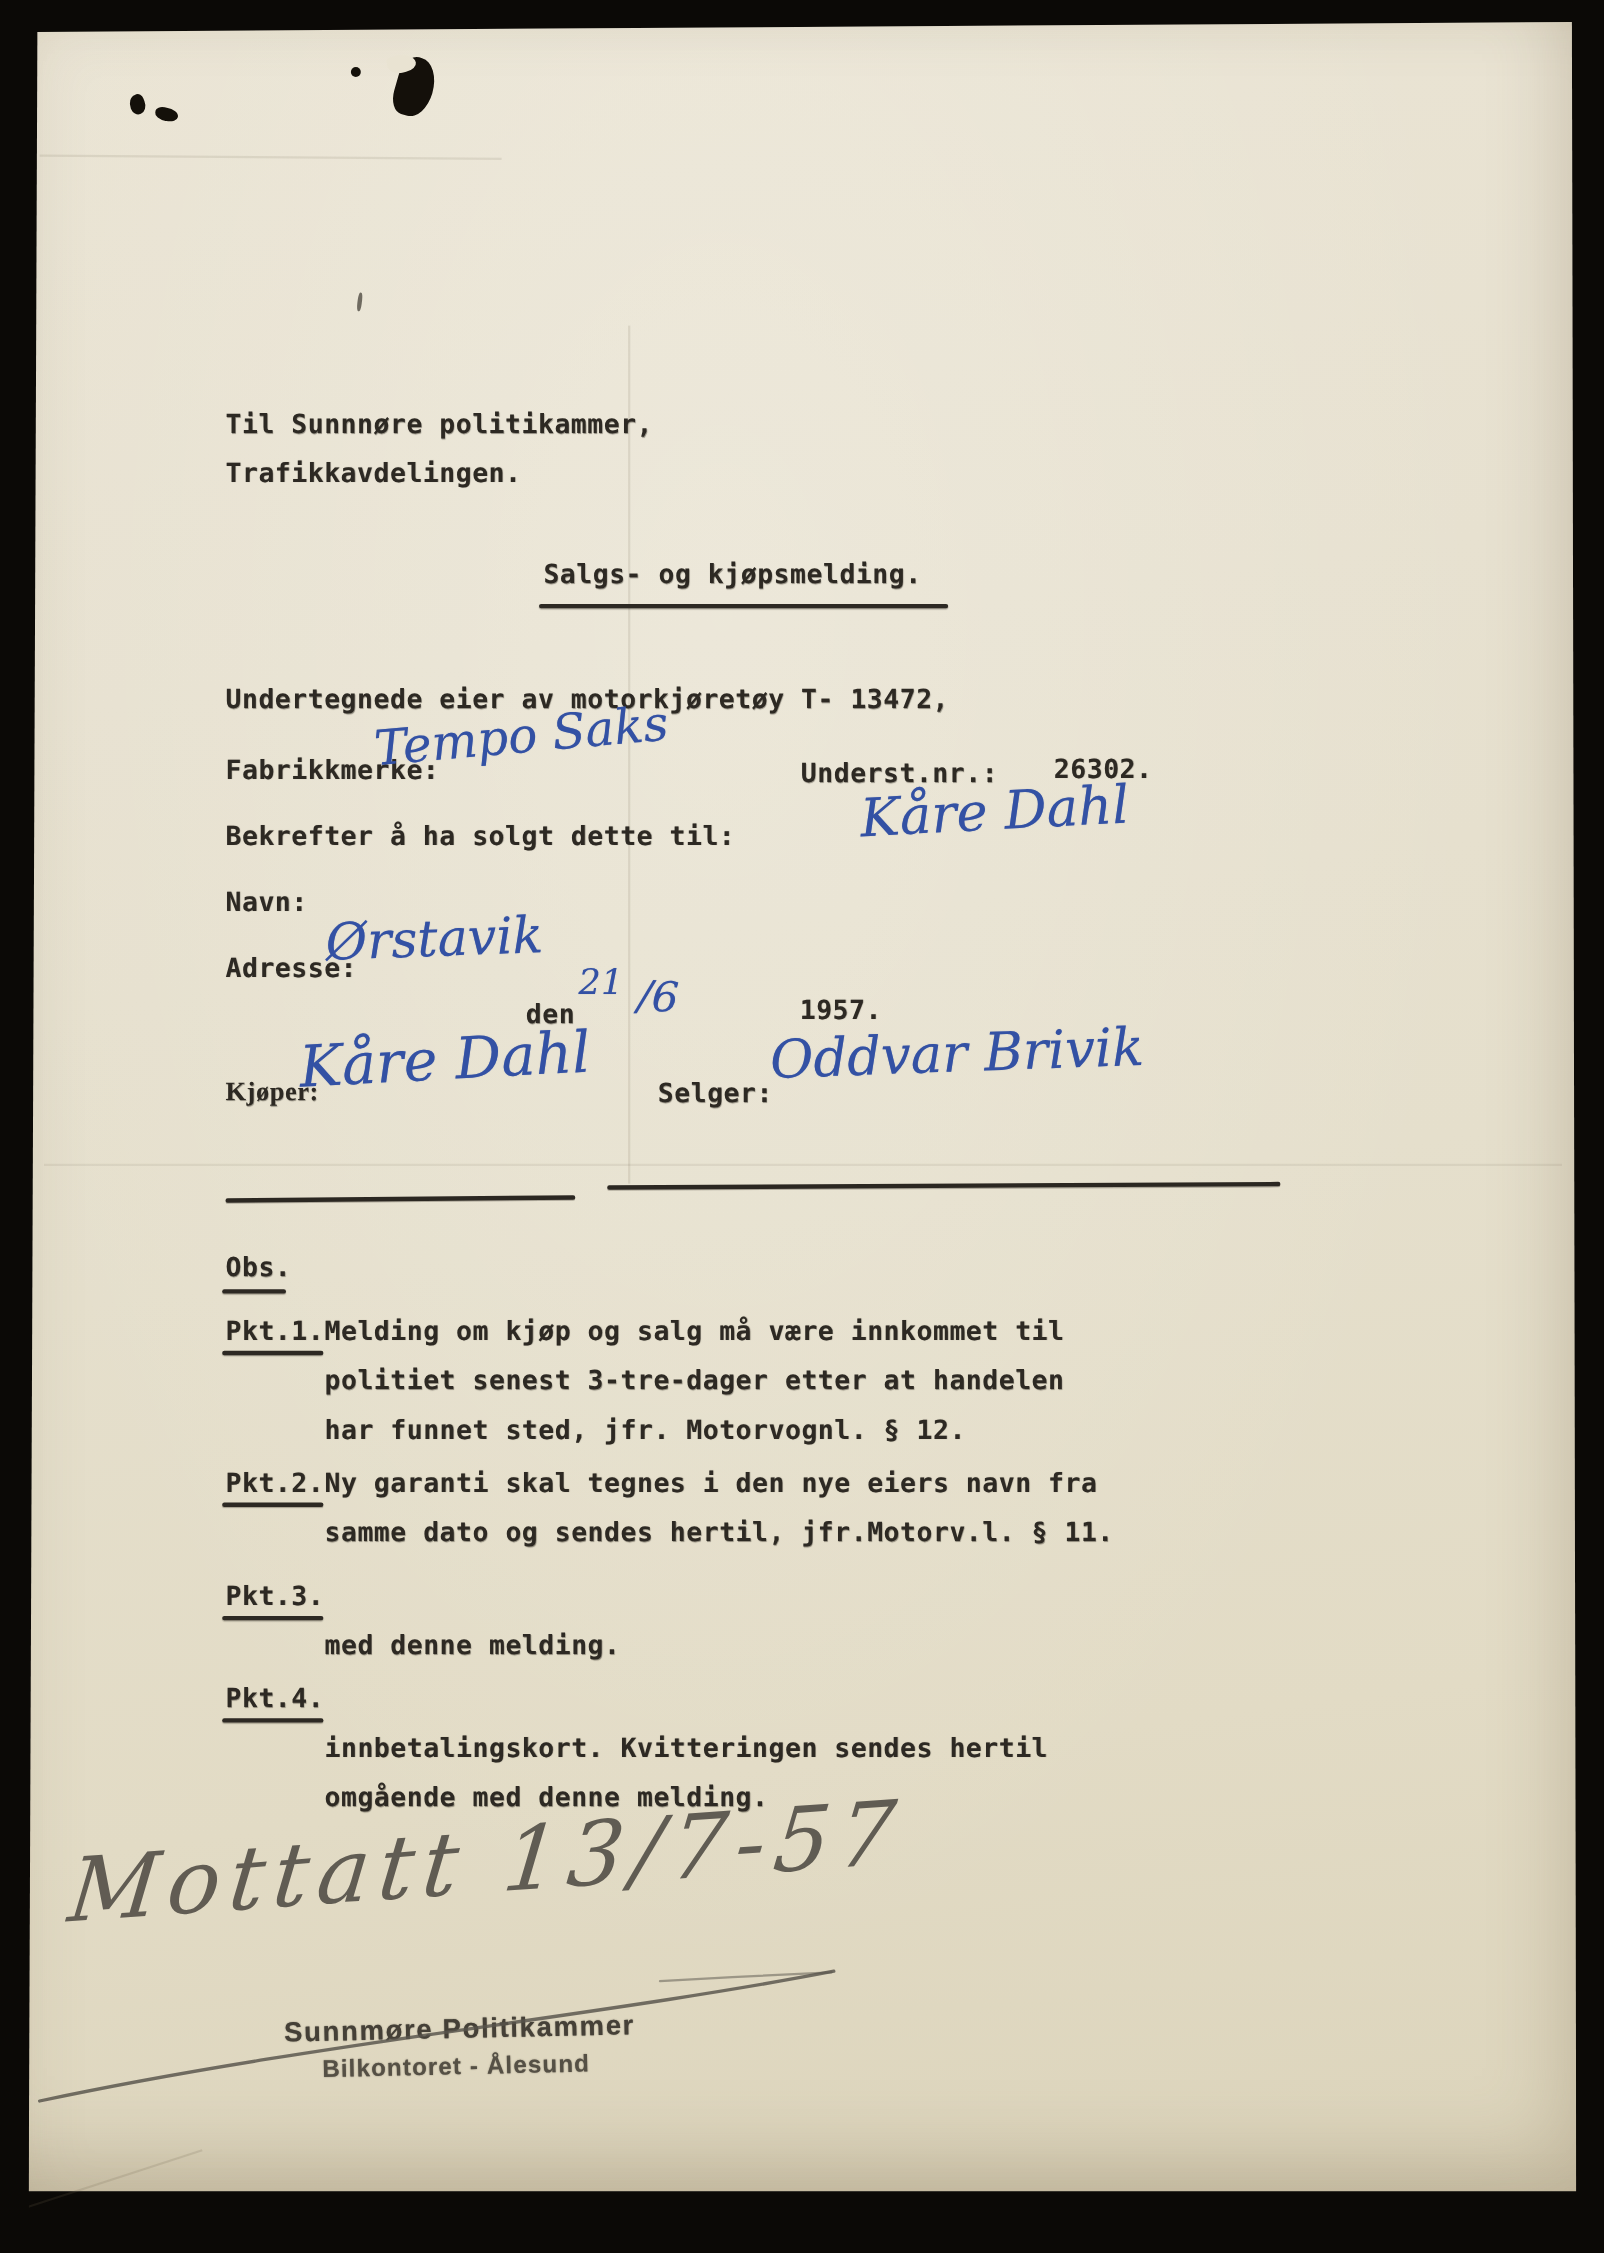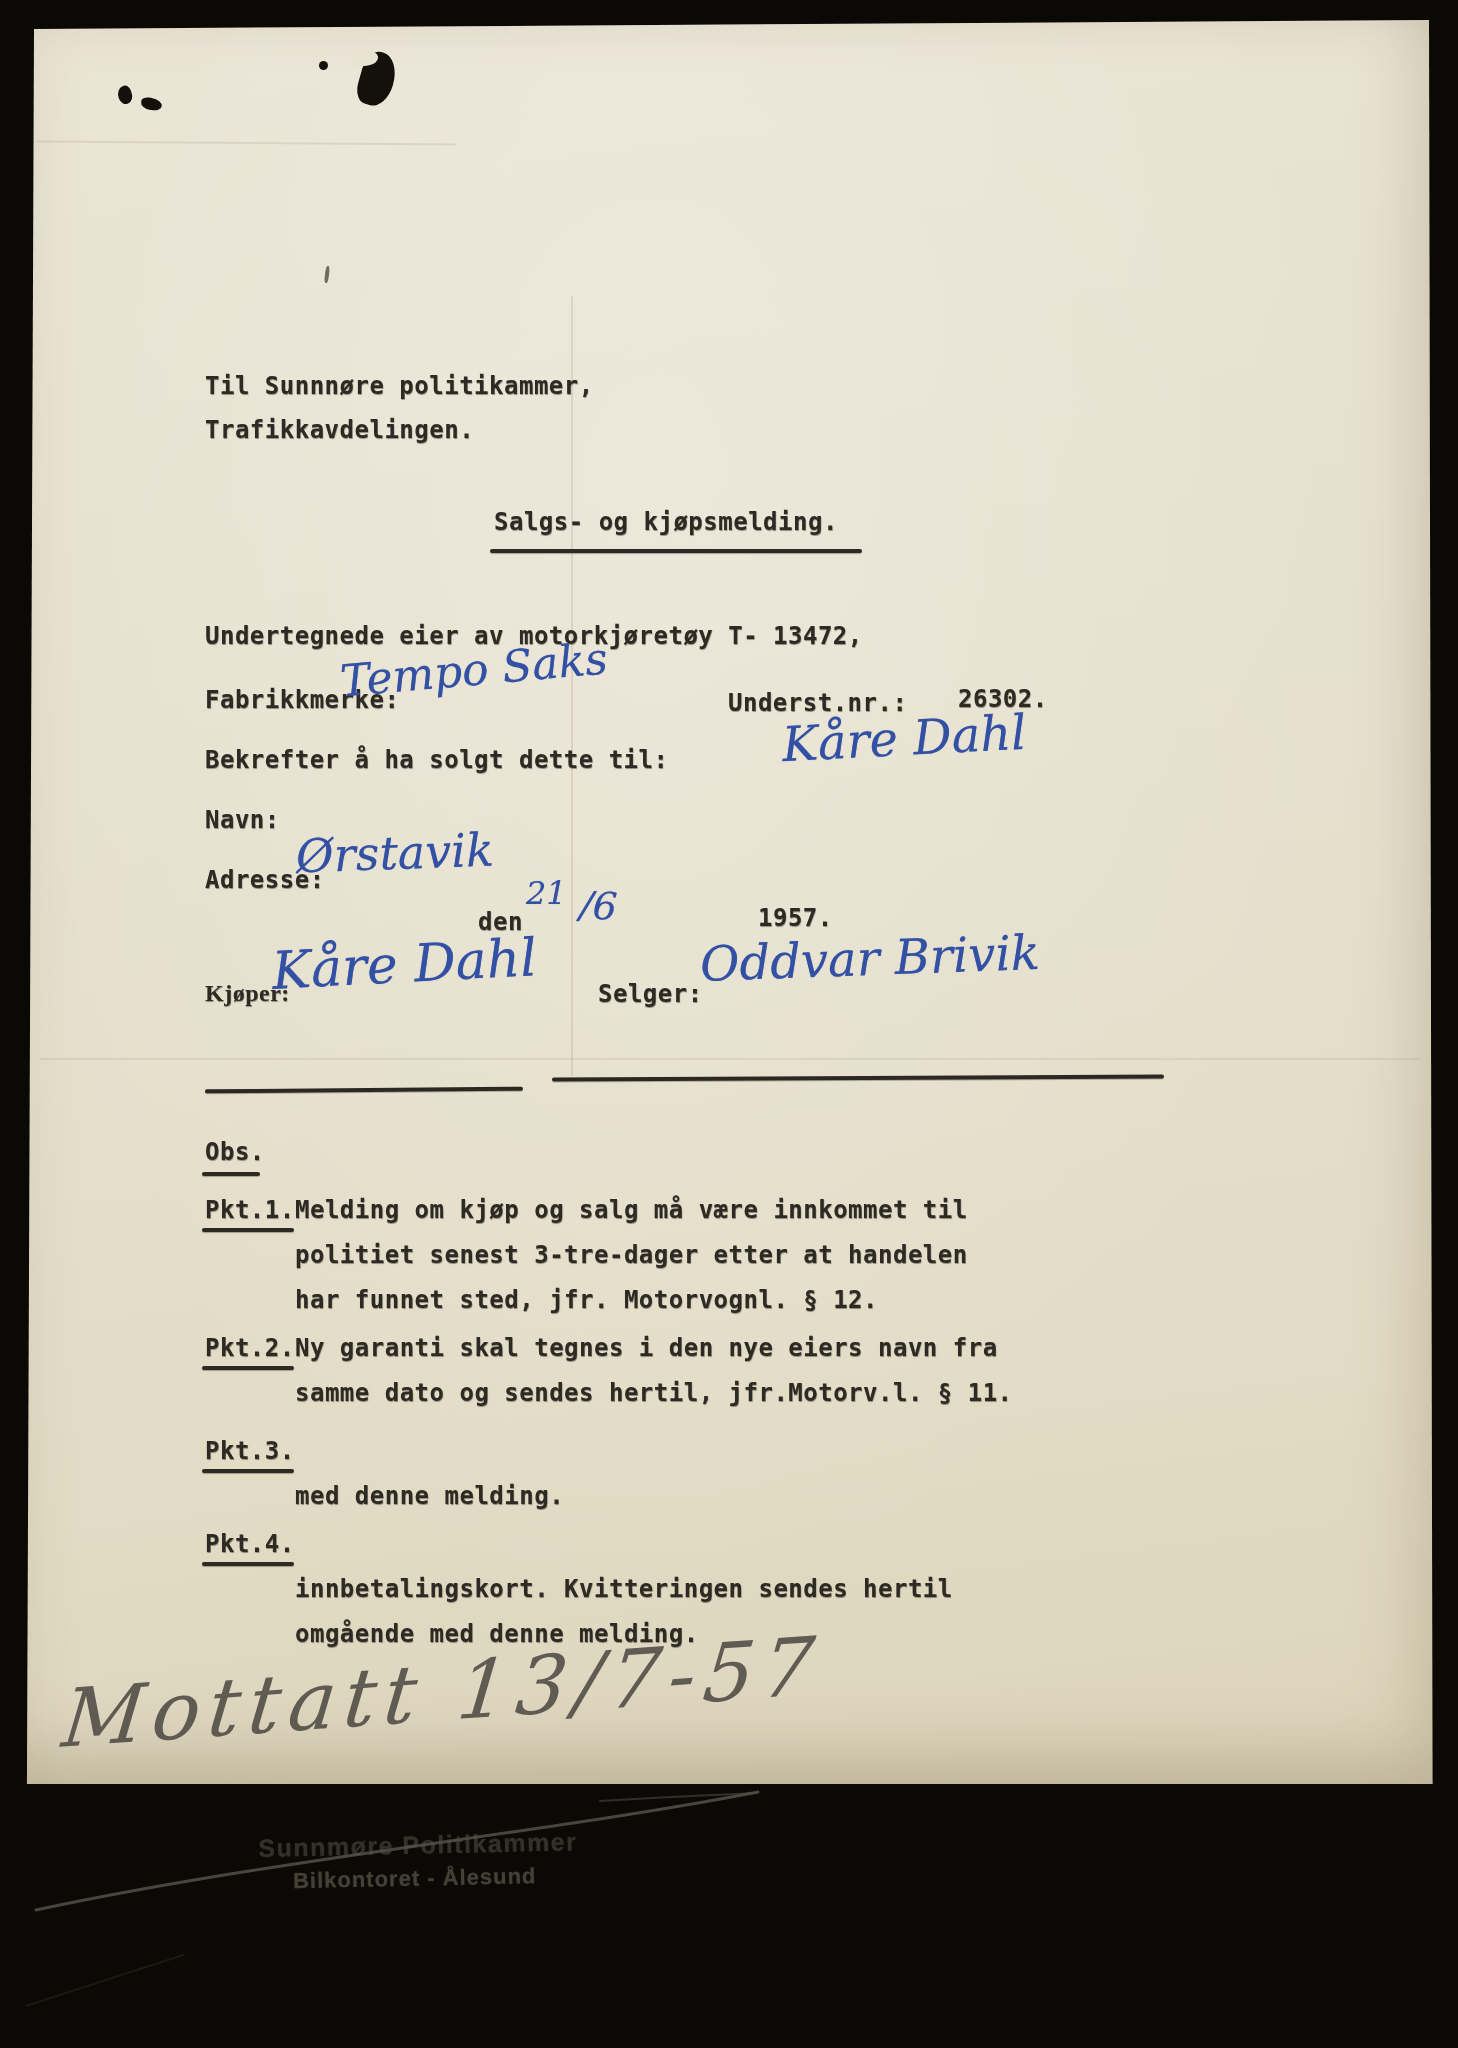--- a/index.html
+++ b/index.html
@@ -4,21 +4,21 @@
 <style>
   html,body{margin:0;padding:0;}
   body{
     width:1458px;height:2048px;
     background:#0b0906;
     position:relative;
     overflow:hidden;
     font-family:"DejaVu Sans Mono",monospace;
   }
   .paper{
-    position:absolute;left:0;top:0;width:1458px;height:1784px;
+    position:absolute;left:0;top:0;width:1458px;height:1992px;
     clip-path:polygon(34px 29px, 1429px 20px, 1433px 2012px, 26px 2017px);
     background:
       radial-gradient(ellipse at 45% 28%, rgba(255,255,250,.22), rgba(255,255,250,0) 62%),
       linear-gradient(173deg,#eae4d4 0%,#e7e1d0 30%,#e5dfcc 55%,#e2dbc5 78%,#dcd4bb 100%);
     box-shadow:
       inset -34px -28px 70px rgba(118,102,72,.28),
       inset 26px 18px 55px rgba(142,128,98,.16);
   }
   .typed{
     position:absolute;
@@ -103,21 +103,21 @@
   <div class="typed" style="left:205px;top:746px;">Bekrefter å ha solgt dette til:</div>
   <div class="hand" style="left:782px;top:710px;font-size:48px;transform:rotate(-3deg);">Kåre Dahl</div>
 
   <div class="typed" style="left:205px;top:806px;">Navn:</div>
   <div class="typed" style="left:205px;top:866px;">Adresse:</div>
   <div class="hand" style="left:296px;top:826px;font-size:46px;transform:rotate(-2deg);">Ørstavik</div>
 
   <div class="typed" style="left:478px;top:908px;">den</div>
   <div class="hand" style="left:526px;top:874px;font-size:32px;">21</div>
   <div class="hand" style="left:580px;top:884px;font-size:38px;transform:rotate(4deg);">/6</div>
-  <div class="typed" style="left:758px;top:904px;">1957.</div>
+  <div class="typed" style="left:727px;top:904px;">1957.</div>
 
   <div class="typed" style="left:205px;top:980px;font-family:Liberation Serif, serif;">Kjøper:</div>
   <div class="hand" style="left:272px;top:934px;font-size:52px;transform:rotate(-3deg);">Kåre Dahl</div>
   <div class="typed" style="left:598px;top:980px;text-align:center;">Selger:</div>
   <div class="hand" style="left:700px;top:930px;font-size:48px;transform:rotate(-2deg);">Oddvar Brivik</div>
 
   <div class="sep" style="left:205px;top:1088px;width:318px;transform:rotate(-.5deg);"></div>
   <div class="sep" style="left:552px;top:1076px;width:612px;transform:rotate(-.3deg);"></div>
 
   <div class="typed" style="left:205px;top:1138px;">Obs.</div>

